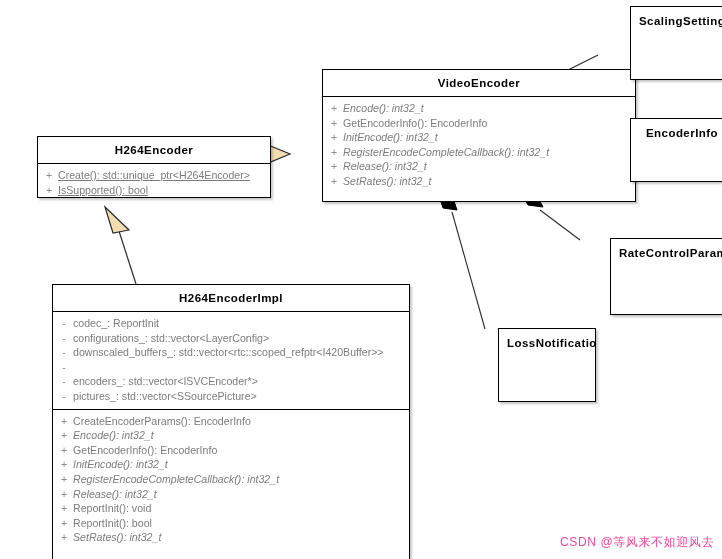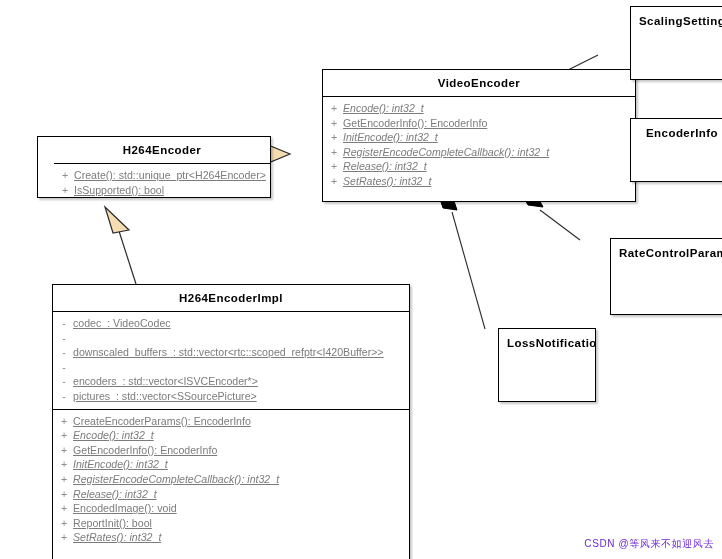--- a/index.html
+++ b/index.html
@@ -71,35 +71,34 @@
   .vis {
     display: inline-block;
     width: 18px;
     min-width: 18px;
     text-align: center;
     color: #8d8d8d;
     font-size: 10.6px;
   }
   .sig {
     color: #7c7c7c;
-    text-decoration: underline;
   }
   .sig.italic { font-style: italic; }
   .sig.underline { text-decoration: underline; text-underline-offset: 1px; text-align: right; }
 
   
   .simple .node-title { padding-top: 8px; }
 
   
   #watermark {
     position: absolute;
     right: 8px;
     bottom: 8px;
-    font-size: 10px;
-    color: #6d28d9;
+    font-size: 12px;
+    color: #ec4899;
     letter-spacing: 0.6px;
     white-space: nowrap;
     z-index: 9;
     user-select: none;
   }
 </style>
 </head>
 <body>
 
 <div id="canvas">
@@ -161,45 +160,46 @@
         <span class="vis">+</span>
         <span class="sig italic">Release(): int32_t</span>
       </div>
       <div class="member">
         <span class="vis">+</span>
         <span class="sig italic">SetRates(): int32_t</span>
       </div>
     </div>
   </div>
 
-  <div class="node" id="node-h264encoder" style="left:5px; top:136px; width:234px; height:62px;padding-left:16px;">
+  <div class="node" id="node-h264encoder" style="left:5px; top:136px; width:234px; height:62px;">
     <div class="node-title">H264Encoder</div>
     <div class="divider"></div>
     <div class="compartment">
       <div class="member">
         <span class="vis">+</span>
         <span class="sig underline">Create(): std::unique_ptr&lt;H264Encoder&gt;</span>
       </div>
       <div class="member">
         <span class="vis">+</span>
         <span class="sig underline">IsSupported(): bool</span>
       </div>
     </div>
   </div>
 
   <div class="node" id="node-h264encoderimpl" style="left:20px; top:284px; width:358px; height:280px;">
     <div class="node-title">H264EncoderImpl</div>
     <div class="divider"></div>
     <div class="compartment">
       <div class="member">
         <span class="vis">-</span>
-        <span class="sig">codec_: VideoCodec</span>
-      </div>
-      <div class="member">
-        <span class="vis">-</span>
+        <span class="sig">codec_: ReportInit</span>
+      </div>
+      <div class="member">
+        <span class="vis">-</span>
+        <span class="sig">configurations_: std::vector&lt;LayerConfig&gt;</span>
       </div>
       <div class="member">
         <span class="vis">-</span>
         <span class="sig">downscaled_buffers_: std::vector&lt;rtc::scoped_refptr&lt;I420Buffer&gt;&gt;</span>
       </div>
       <div class="member">
         <span class="vis">-</span>
       </div>
       <div class="member">
         <span class="vis">-</span>
@@ -231,21 +231,21 @@
       <div class="member">
         <span class="vis">+</span>
         <span class="sig italic">RegisterEncodeCompleteCallback(): int32_t</span>
       </div>
       <div class="member">
         <span class="vis">+</span>
         <span class="sig italic">Release(): int32_t</span>
       </div>
       <div class="member">
         <span class="vis">+</span>
-        <span class="sig">EncodedImage(): void</span>
+        <span class="sig">ReportInit(): void</span>
       </div>
       <div class="member">
         <span class="vis">+</span>
         <span class="sig">ReportInit(): bool</span>
       </div>
       <div class="member">
         <span class="vis">+</span>
         <span class="sig italic">SetRates(): int32_t</span>
       </div>
     </div>

